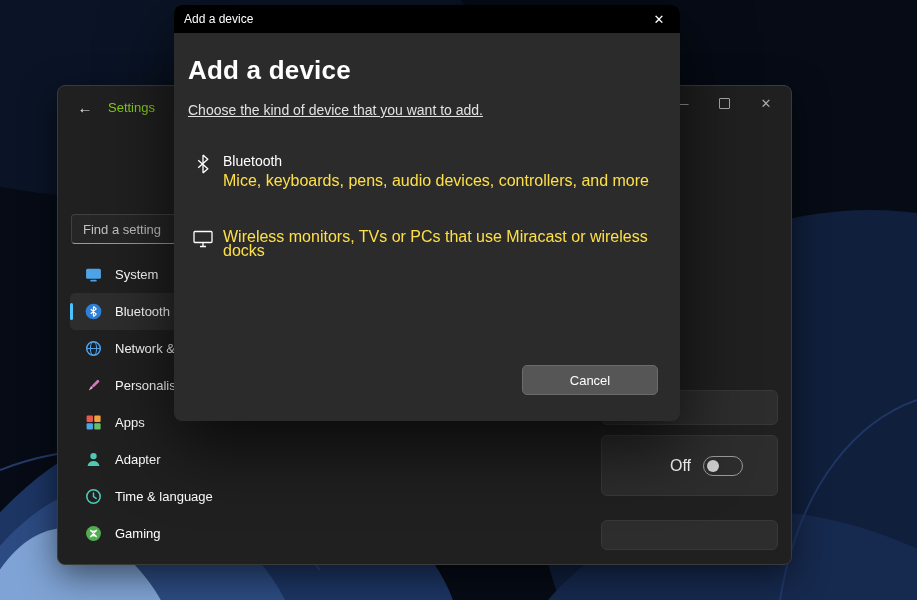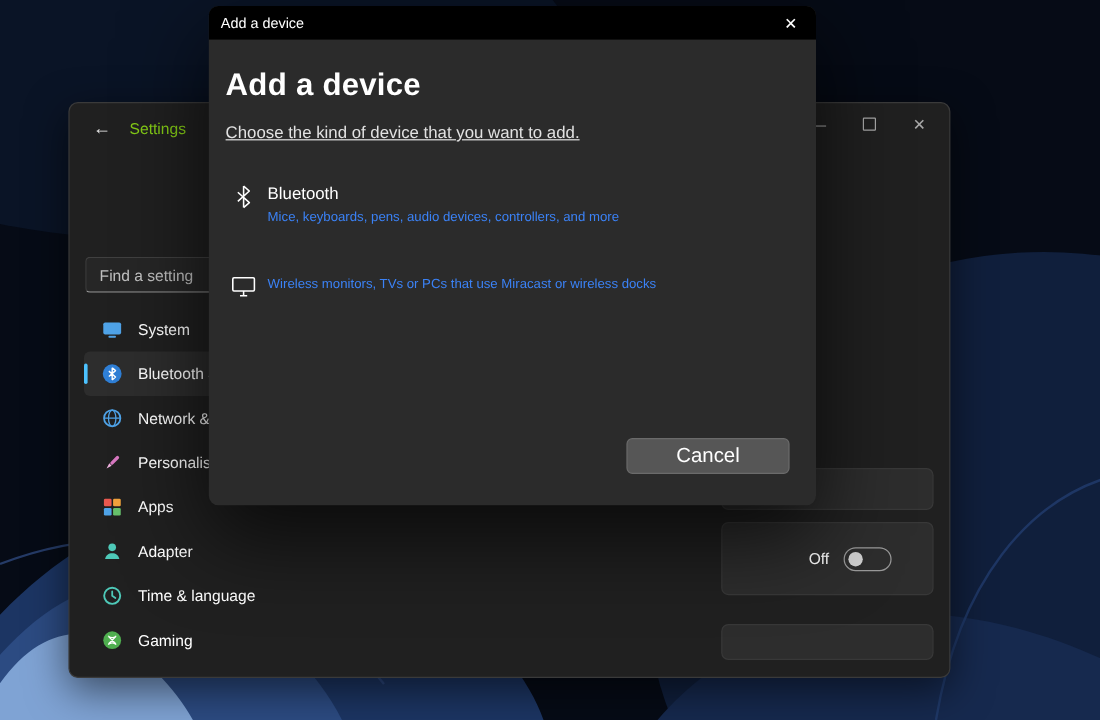--- a/index.html
+++ b/index.html
@@ -28,44 +28,44 @@
     border-radius:5px;color:#fff;font-size:13px;white-space:nowrap;position:relative;}
   .nav-row.selected{background:#2d2d2d;}
   .nav-row.selected::before{content:"";position:absolute;left:0;top:10px;bottom:10px;width:3px;
     border-radius:2px;background:#4cc2ff;}
   .nav-ic{width:17px;height:17px;flex:0 0 17px;}
 
   .sw-card{position:absolute;left:543px;width:177px;background:#2d2d2d;
     border:1px solid #383838;border-radius:6px;box-sizing:border-box;}
   .card-a{top:304px;height:35px;}
   .card-b{top:349px;height:61px;display:flex;align-items:center;justify-content:flex-end;
-    gap:12px;padding-right:34px;color:#fff;font-size:13px;}
+    gap:12px;padding-right:34px;color:#fff;font-size:16px;}
   .card-c{top:434px;height:30px;}
   .toggle{width:40px;height:20px;border:1px solid #9a9a9a;border-radius:11px;
     display:flex;align-items:center;box-sizing:border-box;background:transparent;}
   .toggle-knob{width:12px;height:12px;border-radius:50%;background:#cfcfcf;margin-left:3px;}
 
   
   .dialog{position:absolute;left:174px;top:5px;width:506px;height:416px;background:#2b2b2b;
     border-radius:8px;overflow:hidden;z-index:10;box-shadow:0 26px 70px rgba(0,0,0,.7);}
   .dlg-titlebar{height:28px;background:#000;display:flex;align-items:center;
     padding-left:10px;color:#fff;font-size:12px;}
   .dlg-close{margin-left:auto;width:42px;height:28px;display:flex;align-items:center;
     justify-content:center;color:#fff;font-size:13px;cursor:pointer;}
   .dlg-body{padding:0 14px;position:relative;}
   .dlg-heading{font-size:26px;font-weight:700;color:#fff;margin:22px 0 0 0;letter-spacing:.2px;}
   .dlg-subtitle{margin-top:16px;font-size:14px;color:#e2e2e2;text-decoration:underline;}
   .dlg-options{margin-top:26px;}
   .option{display:flex;align-items:flex-start;gap:9px;padding:8px 4px;margin-bottom:22px;
     border-radius:4px;cursor:pointer;}
   .option-icon{width:22px;height:22px;flex:0 0 22px;margin-top:1px;}
   .option-title{font-size:14px;color:#fff;line-height:18px;}
-  .option-desc{font-size:11px;color:#3b82f6;margin-top:4px;line-height:14px;text-align:center;}
+  .option-desc{font-size:16px;color:#fde047;margin-top:4px;line-height:14px;}
   .dlg-cancel{position:absolute;right:22px;bottom:26px;width:136px;height:30px;
-    background:#565656;border:1px solid #6b6b6b;border-radius:5px;color:#fff;font-size:17px;
+    background:#565656;border:1px solid #6b6b6b;border-radius:5px;color:#fff;font-size:13px;
     display:flex;align-items:center;justify-content:center;cursor:pointer;box-sizing:border-box;}
   svg{display:block;}
 </style>
 </head>
 <body>
 
 <div class="screen">
 
   <div class="wallpaper">
     <svg width="917" height="600" viewBox="0 0 917 600">

